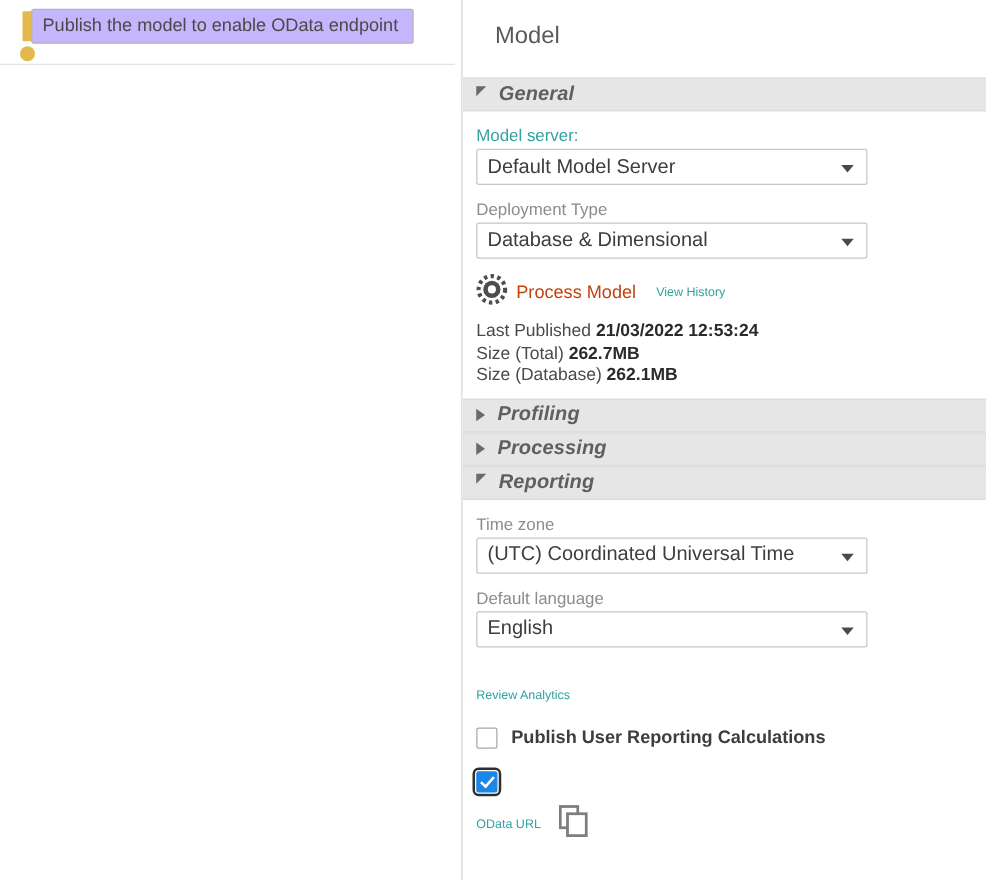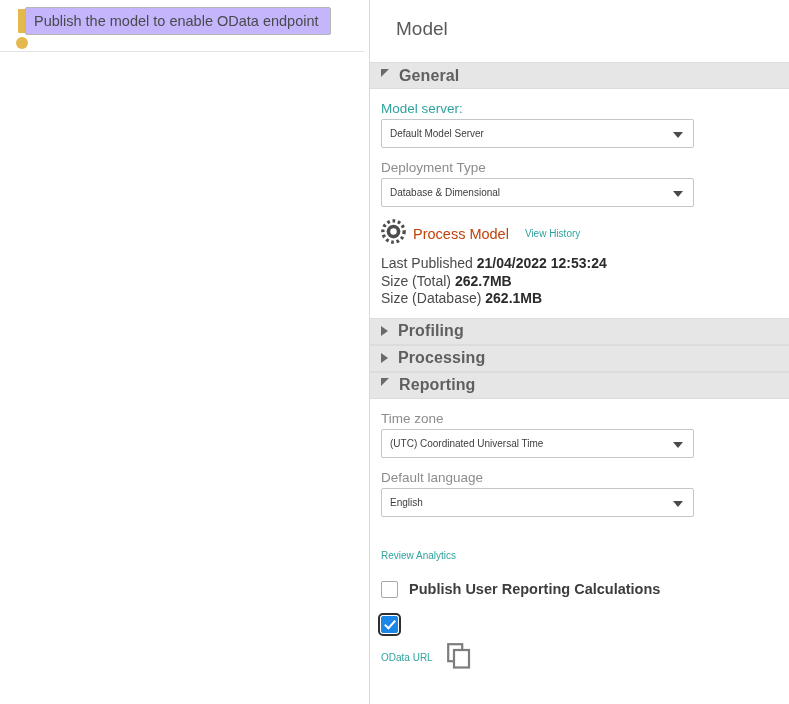--- a/index.html
+++ b/index.html
@@ -116,20 +116,21 @@
   .section-header.expanded .tri {
     border-top: 8px solid #6a6a6a;
     border-right: 8px solid transparent;
     margin-bottom: 6px;
   }
   .section-header .title {
     font-size: 16px;
     color: #5f5f5f;
     font-weight: bold;
     letter-spacing: 0.1px;
+    font-style: italic;
   }
 
   .section-body {
     padding: 12px 0 10px 11px;
   }
 
   
   .field-label {
     font-size: 13.5px;
     color: #8c8c8c;
@@ -145,21 +146,21 @@
     position: relative;
     width: 313px;
     height: 29px;
     box-sizing: border-box;
     border: 1px solid #c6c6c6;
     background: #ffffff;
     border-radius: 2px;
     display: flex;
     align-items: center;
     padding: 0 26px 0 8px;
-    font-size: 10px;
+    font-size: 16px;
     color: #3d3d3d;
     margin-bottom: 12px;
     cursor: pointer;
     white-space: nowrap;
     overflow: hidden;
   }
   .select-box .caret {
     position: absolute;
     right: 10px;
     top: 12px;
@@ -290,21 +291,21 @@
             <circle cx="12" cy="12" r="3.1" fill="#ffffff"></circle>
           </g>
         </svg>
       </span>
       <span class="process-label">Process Model</span>
       <span class="link">View History</span>
     </div>
 
     <div class="meta-line">
       <span>Last Published</span>
-      <b>21/04/2022 12:53:24</b>
+      <b>21/03/2022 12:53:24</b>
     </div>
     <div class="meta-line">
       <span>Size (Total)</span>
       <b>262.7MB</b>
     </div>
     <div class="meta-line">
       <span>Size (Database)</span>
       <b>262.1MB</b>
     </div>
   </div>

